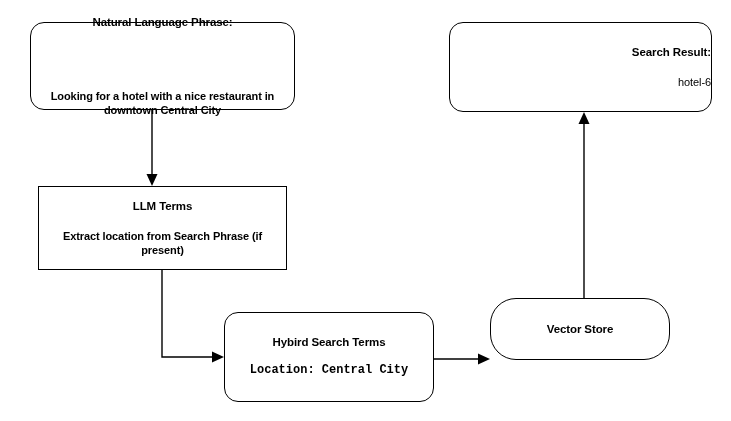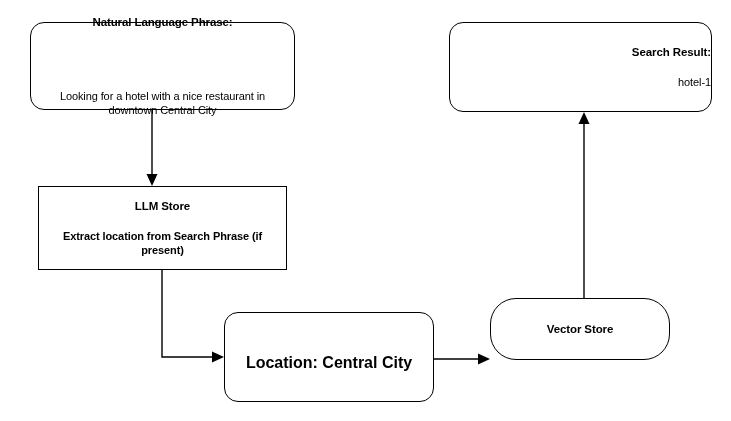--- a/index.html
+++ b/index.html
@@ -36,21 +36,21 @@
     font-size: 11.5px;
     letter-spacing: -0.1px;
   }
   .n-body {
     font-size: 11px;
     letter-spacing: -0.1px;
   }
   .gap-lg { height: 16px; }
   .gap-sm { height: 13px; }
 
-  .kv { font-size: 16px; white-space: nowrap; }
+  .kv { font-size: 12px; white-space: nowrap; font-family: Liberation Mono, monospace; }
   .kv b { font-weight: bold; }
 
   
   #node-nl      { left: 30px;  top: 22px;  width: 265px; height: 88px; gap: 30px; }
   #node-llm     { left: 38px;  top: 186px; width: 249px; height: 84px; }
   #node-hybrid  { left: 224px; top: 312px; width: 210px; height: 90px; }
   #node-vector  { left: 490px; top: 298px; width: 180px; height: 62px; border-radius: 26px; }
   #node-result  { left: 449px; top: 22px;  width: 263px; height: 90px; align-items: flex-end; }
 
   #edges {
@@ -90,40 +90,41 @@
 
     <g>
       <path class="edge-path" d="M 584,318 L 584,119"></path>
       <polygon class="edge-head" points="584,112 578.5,124 589.5,124"></polygon>
     </g>
   </svg>
 
   <div class="node rounded" id="node-nl">
     <div class="n-title">Natural Language Phrase:</div>
     <div class="gap-lg"></div>
-    <div class="n-body" style="max-width:245px;">Looking for a hotel with a nice restaurant in downtown Central City</div>
+    <div class="n-body" style="max-width:245px;font-weight:bold;">Looking for a hotel with a nice restaurant in downtown Central City</div>
   </div>
 
   <div class="node sharp" id="node-llm">
-    <div class="n-title">LLM Store</div>
+    <div class="n-title">LLM Terms</div>
     <div class="gap-lg"></div>
     <div class="n-body" style="max-width:225px;font-weight:bold;">Extract location from Search Phrase (if present)</div>
   </div>
 
   <div class="node rounded" id="node-hybrid">
+    <div class="n-title">Hybird Search Terms</div>
     <div class="gap-sm"></div>
     <div class="kv">
       <b>Location:</b>
       <b>Central City</b>
     </div>
   </div>
 
   <div class="node rounded" id="node-vector">
     <div class="n-title">Vector Store</div>
   </div>
 
   <div class="node rounded" id="node-result">
     <div class="n-title">Search Result:</div>
     <div class="gap-lg"></div>
-    <div class="n-body">hotel-1</div>
+    <div class="n-body">hotel-6</div>
   </div>
 
 </div>
 
 </body></html>

